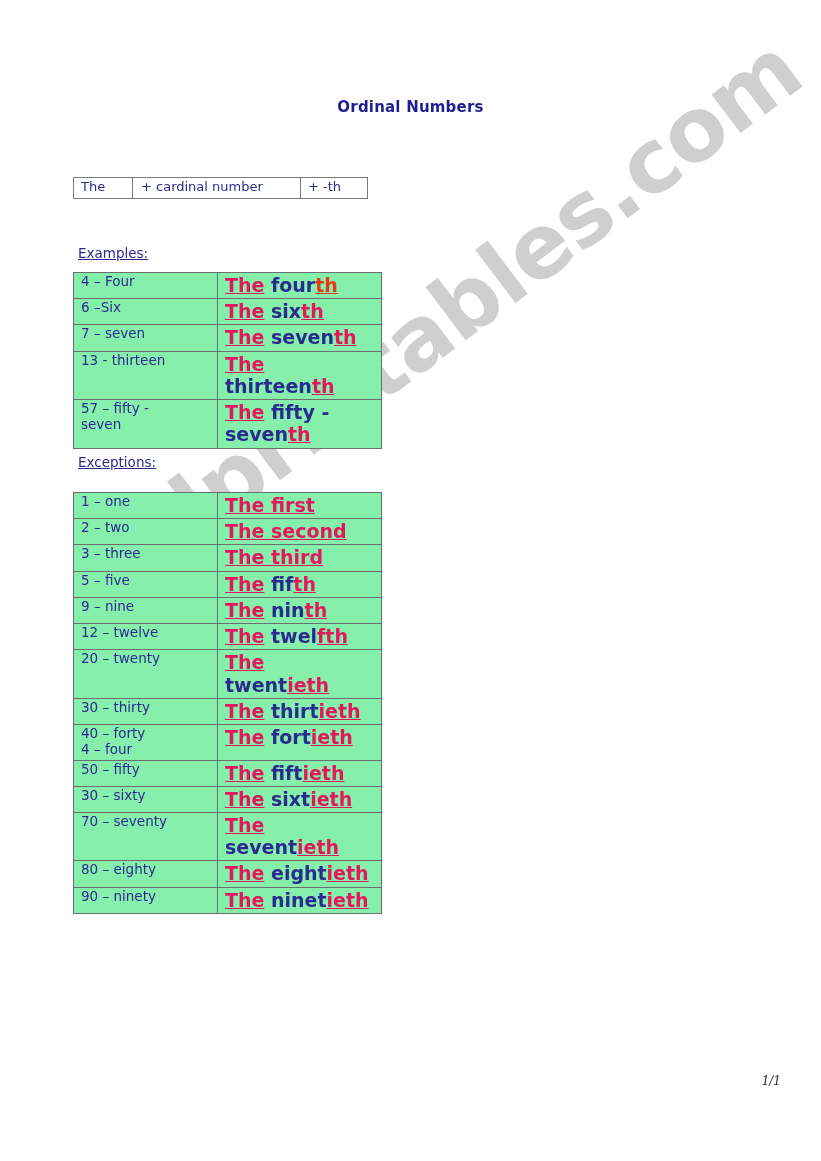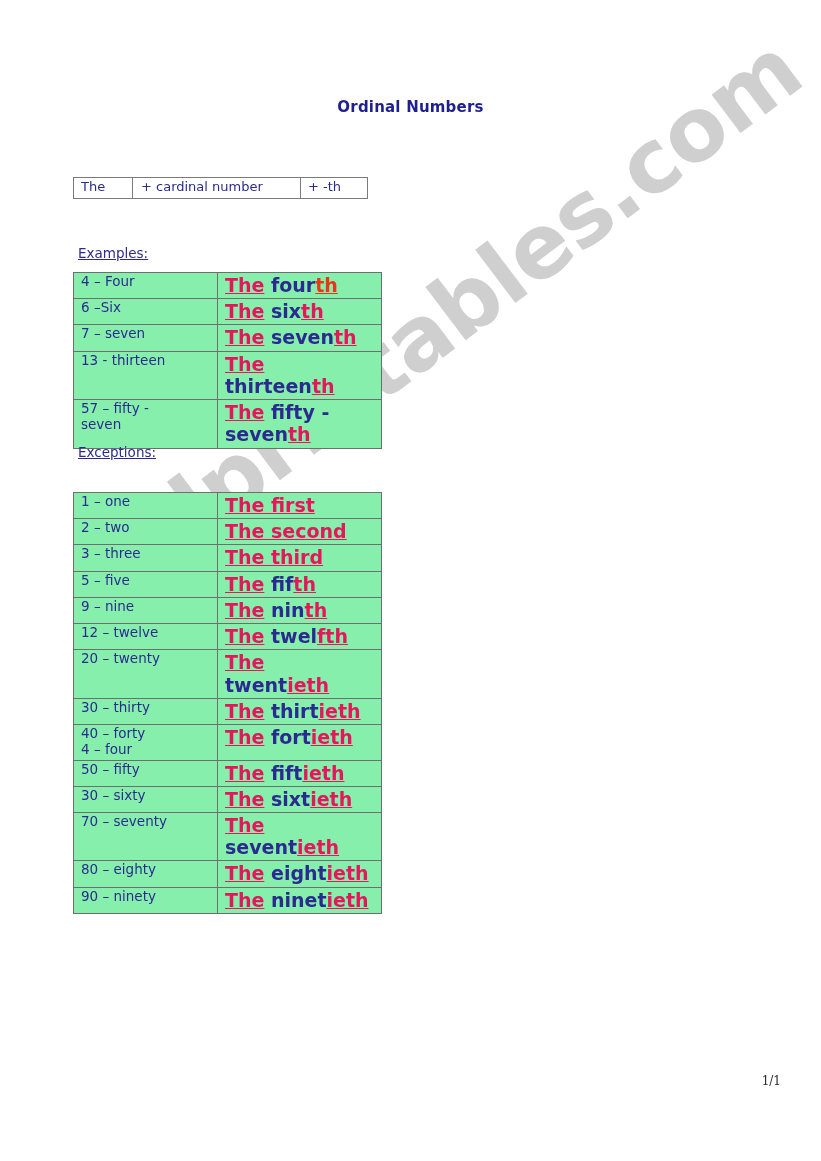--- a/index.html
+++ b/index.html
@@ -86,21 +86,21 @@
   .section-heading {
     position: absolute;
     left: 78px;
     font-family: "DejaVu Sans", sans-serif;
     font-size: 13.5px;
     color: #2b2b8f;
     text-decoration: underline;
     z-index: 10;
   }
   #examples-heading { top: 245px; }
-  #exceptions-heading { top: 444px; }
+  #exceptions-heading { top: 454px; }
 
   
   table.ord-table {
     position: absolute;
     left: 73px;
     border-collapse: collapse;
     table-layout: fixed;
     z-index: 10;
   }
   table.ord-table td {
@@ -159,20 +159,21 @@
   #page-number {
     position: absolute;
     left: 0;
     top: 1074px;
     width: 781px;
     text-align: right;
     font-family: "DejaVu Serif", serif;
     font-size: 12px;
     color: #2b2b2b;
     z-index: 10;
+    font-style: italic;
   }
 </style>
 </head>
 <body>
 
 <div id="page">
 
   <div id="watermark">
     <div class="wm-text">eslprintables.com</div>
   </div>

